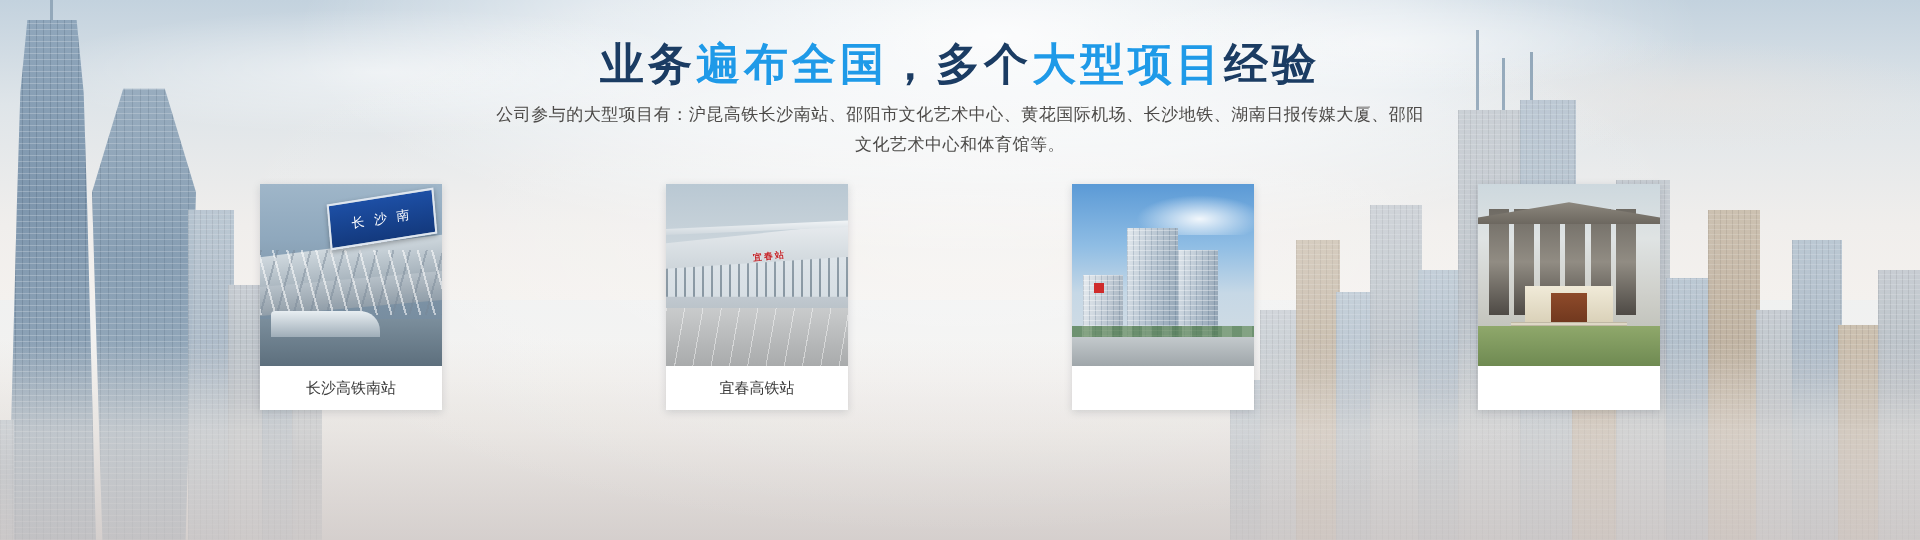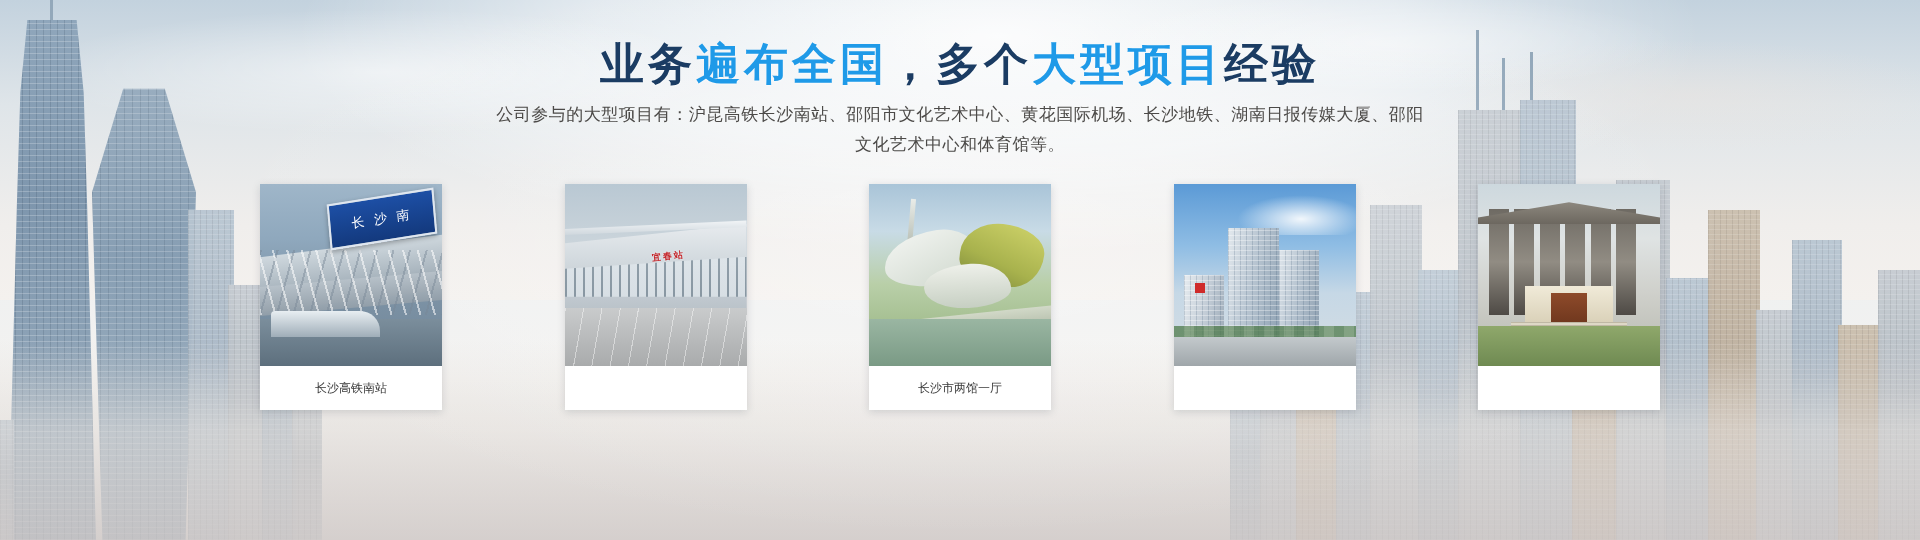--- a/index.html
+++ b/index.html
@@ -143,21 +143,21 @@
   .card-photo {
     width: 182px;
     height: 182px;
     overflow: hidden;
     position: relative;
   }
   .card-caption {
     height: 44px;
     line-height: 44px;
     text-align: center;
-    font-size: 12px;
+    font-size: 15px;
     color: #3a3a3a;
     background: #fff;
     white-space: nowrap;
   }
 
   
   .p1 { background: linear-gradient(180deg, #9fb6c9 0%, #8fa8bd 30%, #7d93a6 60%, #6f8496 100%); }
   .p1 .roof {
     position: absolute; left: -10%; top: 34%; width: 120%; height: 30%;
     background: linear-gradient(180deg, #cfd8de 0%, #aab6bf 60%, #8b97a1 100%);
@@ -402,33 +402,23 @@
 
     <div class="card">
       <div class="card-photo p2">
         <div class="bldg"></div>
         <div class="roofline"></div>
         <div class="glass"></div>
         <div class="redtext">宜春站</div>
         <div class="plaza"></div>
         <div class="lines"></div>
       </div>
+      <div class="card-caption">宜春高铁站</div>
     </div>
 
-    <div class="card">
-      <div class="card-photo p3">
-        <div class="spire3"></div>
-        <div class="blobA"></div>
-        <div class="blobB"></div>
-        <div class="blobC"></div>
-        <div class="path"></div>
-        <div class="water"></div>
-      </div>
-      <div class="card-caption">长沙市两馆一厅</div>
-    </div>
 
     <div class="card">
       <div class="card-photo p4">
         <div class="cloud1"></div>
         <div class="twrC"></div>
         <div class="twrA"></div>
         <div class="twrB"></div>
         <div class="redmark"></div>
         <div class="trees"></div>
         <div class="plaza4"></div>

